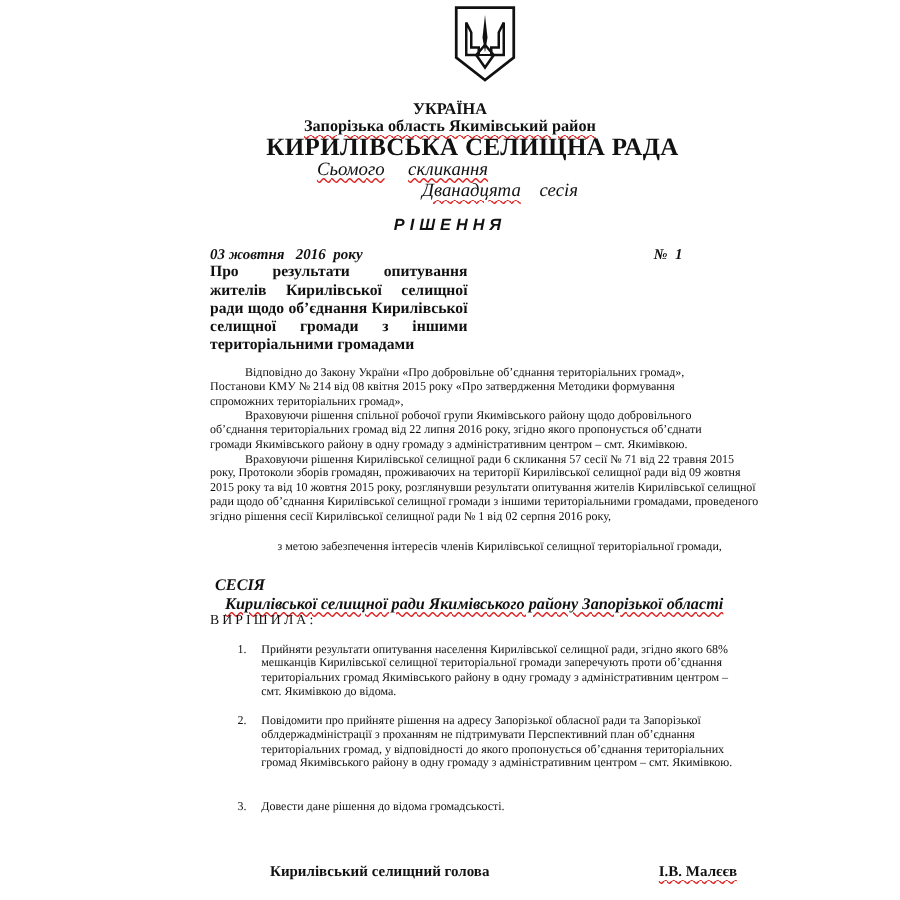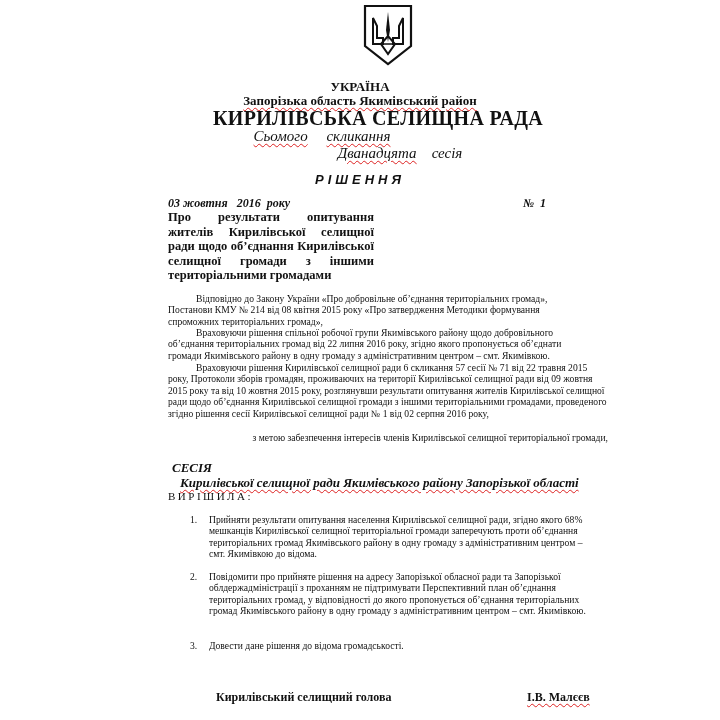--- a/index.html
+++ b/index.html
@@ -59,21 +59,21 @@
 </div>
 
 <div class="abs center" id="decision-title">РІШЕННЯ</div>
 <div class="abs" id="date" style="white-space:pre;">03 жовтня   2016  року</div>
 <div class="abs" id="number" style="white-space:pre;">№  1</div>
 <div class="abs" id="subject">Про  результати опитування жителів Кирилівської селищної ради щодо об’єднання Кирилівської селищної громади з іншими територіальними громадами</div>
 
 <div class="abs body-text" id="para1">Відповідно до  Закону України «Про добровільне об’єднання територіальних громад», Постанови КМУ № 214 від 08 квітня 2015 року «Про затвердження Методики формування спроможних територіальних громад»,</div>
 <div class="abs body-text" id="para2">Враховуючи рішення спільної робочої групи Якимівського району щодо добровільного об’єднання територіальних громад від 22 липня 2016 року, згідно якого пропонується об’єднати громади Якимівського району в одну громаду з адміністративним центром – смт. Якимівкою.</div>
 <div class="abs body-text" id="para3">Враховуючи рішення Кирилівської селищної ради 6 скликання 57 сесії № 71 від 22 травня 2015 року, Протоколи зборів громадян, проживаючих на території Кирилівської селищної ради від 09 жовтня 2015 року та від 10 жовтня 2015 року, розглянувши результати опитування жителів Кирилівської селищної ради щодо об’єднання Кирилівської селищної громади з іншими територіальними громадами, проведеного згідно рішення  сесії Кирилівської селищної ради № 1 від 02 серпня 2016 року,</div>
-<div class="abs body-text" id="para4" style="text-indent:54px;text-align:right;">з метою забезпечення інтересів членів Кирилівської селищної територіальної громади,</div>
+<div class="abs body-text" id="para4" style="text-indent:54px;">з метою забезпечення інтересів членів Кирилівської селищної територіальної громади,</div>
 
 <div class="abs" id="sessia">СЕСІЯ</div>
 <div class="abs" id="sessia-body"><span class="squiggle">Кирилівської селищної ради Якимівського району Запорізької області</span></div>
 <div class="abs" id="decided">ВИРІШИЛА:</div>
 
 <div class="abs item" id="item1">
   <span class="num">1.</span>
   <span class="txt">Прийняти результати опитування населення Кирилівської селищної ради, згідно якого 68% мешканців Кирилівської селищної територіальної громади заперечують проти об’єднання  територіальних громад Якимівського району в одну громаду з адміністративним центром – смт. Якимівкою до відома.</span>
 </div>
 <div class="abs item" id="item2">

